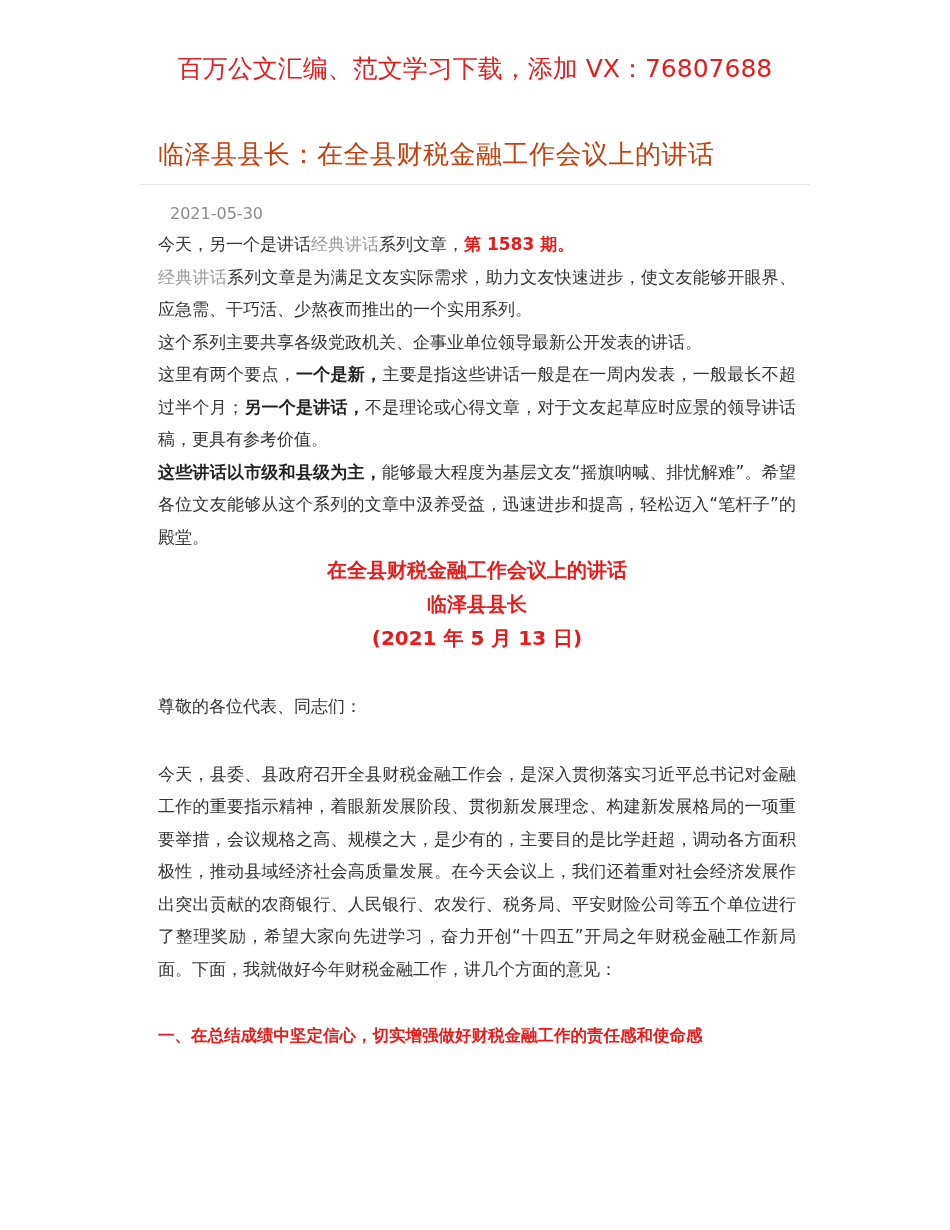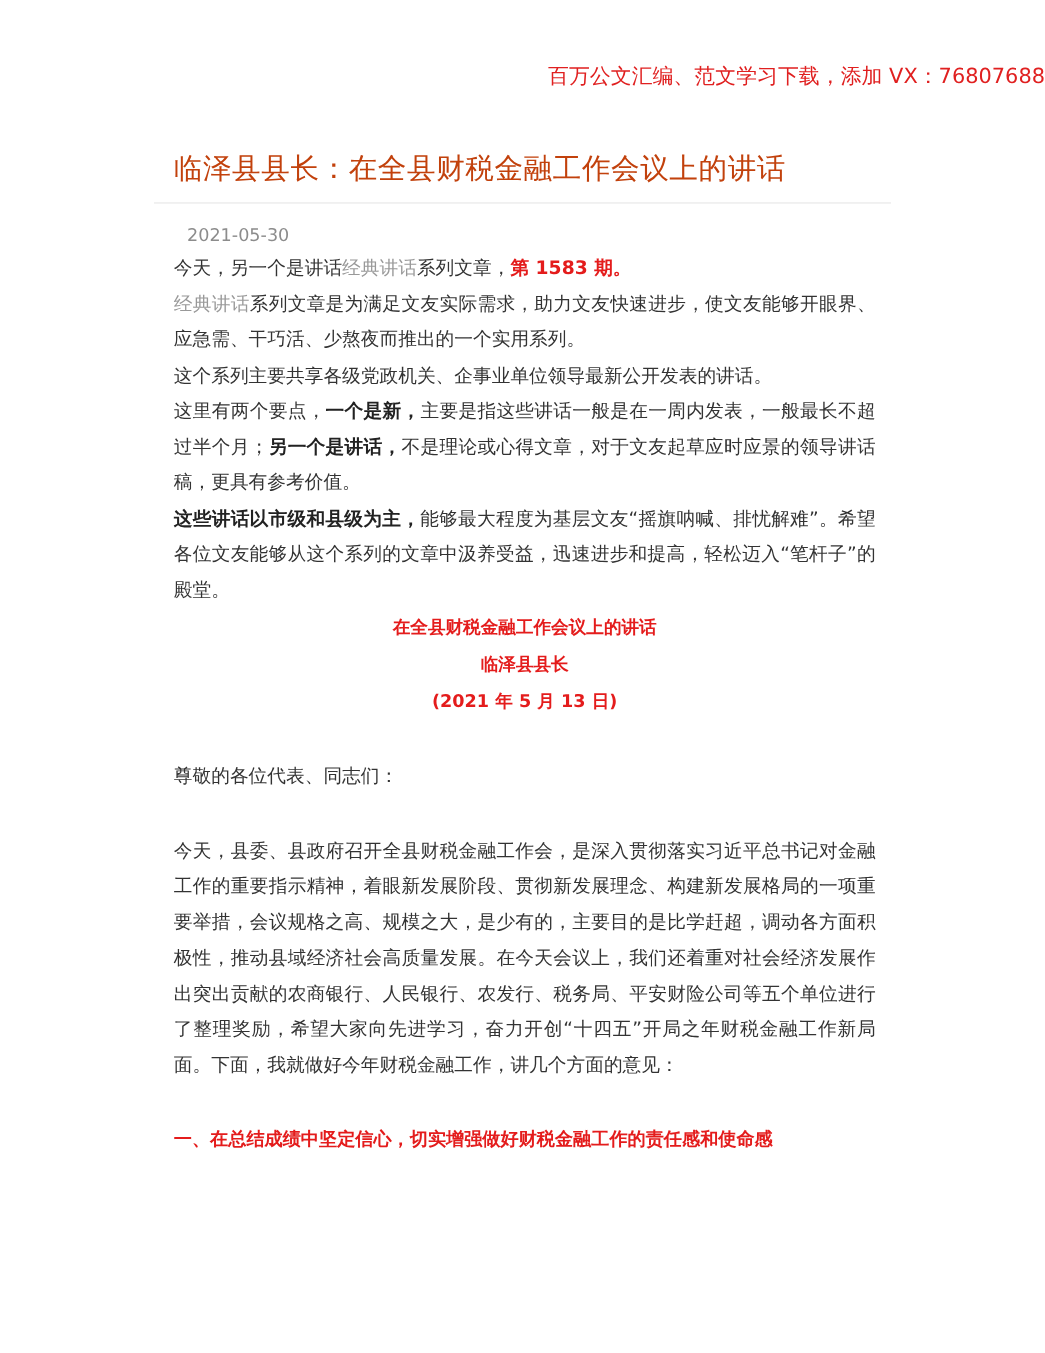--- a/index.html
+++ b/index.html
@@ -13,23 +13,23 @@
     position: relative;
     overflow: hidden;
     font-family: "DejaVu Sans", "Liberation Sans", sans-serif;
     color: #333333;
   }
   .banner {
     position: absolute;
     top: 56px;
     left: 0;
     width: 950px;
-    text-align: right;
+    text-align: center;
     color: #e02020;
-    font-size: 19px;
+    font-size: 25px;
     line-height: 26px;
   }
   .title {
     position: absolute;
     top: 136px;
     left: 158px;
     font-size: 26px;
     line-height: 36px;
     color: #c2410c;
     letter-spacing: 0.5px;
@@ -63,21 +63,21 @@
     margin: 0;
     text-align: justify;
   }
   .gray { color: #999999; }
   .red-bold { color: #e41c1c; font-weight: bold; }
   .bold { font-weight: bold; color: #222222; }
   .center-red {
     text-align: center !important;
     color: #e41c1c;
     font-weight: bold;
-    font-size: 16px;
+    font-size: 20px;
     line-height: 34px;
   }
   .blank { height: 35px; }
   .section-heading {
     color: #e41c1c;
     font-weight: bold;
     font-size: 16.5px;
   }
 </style>
 </head>

